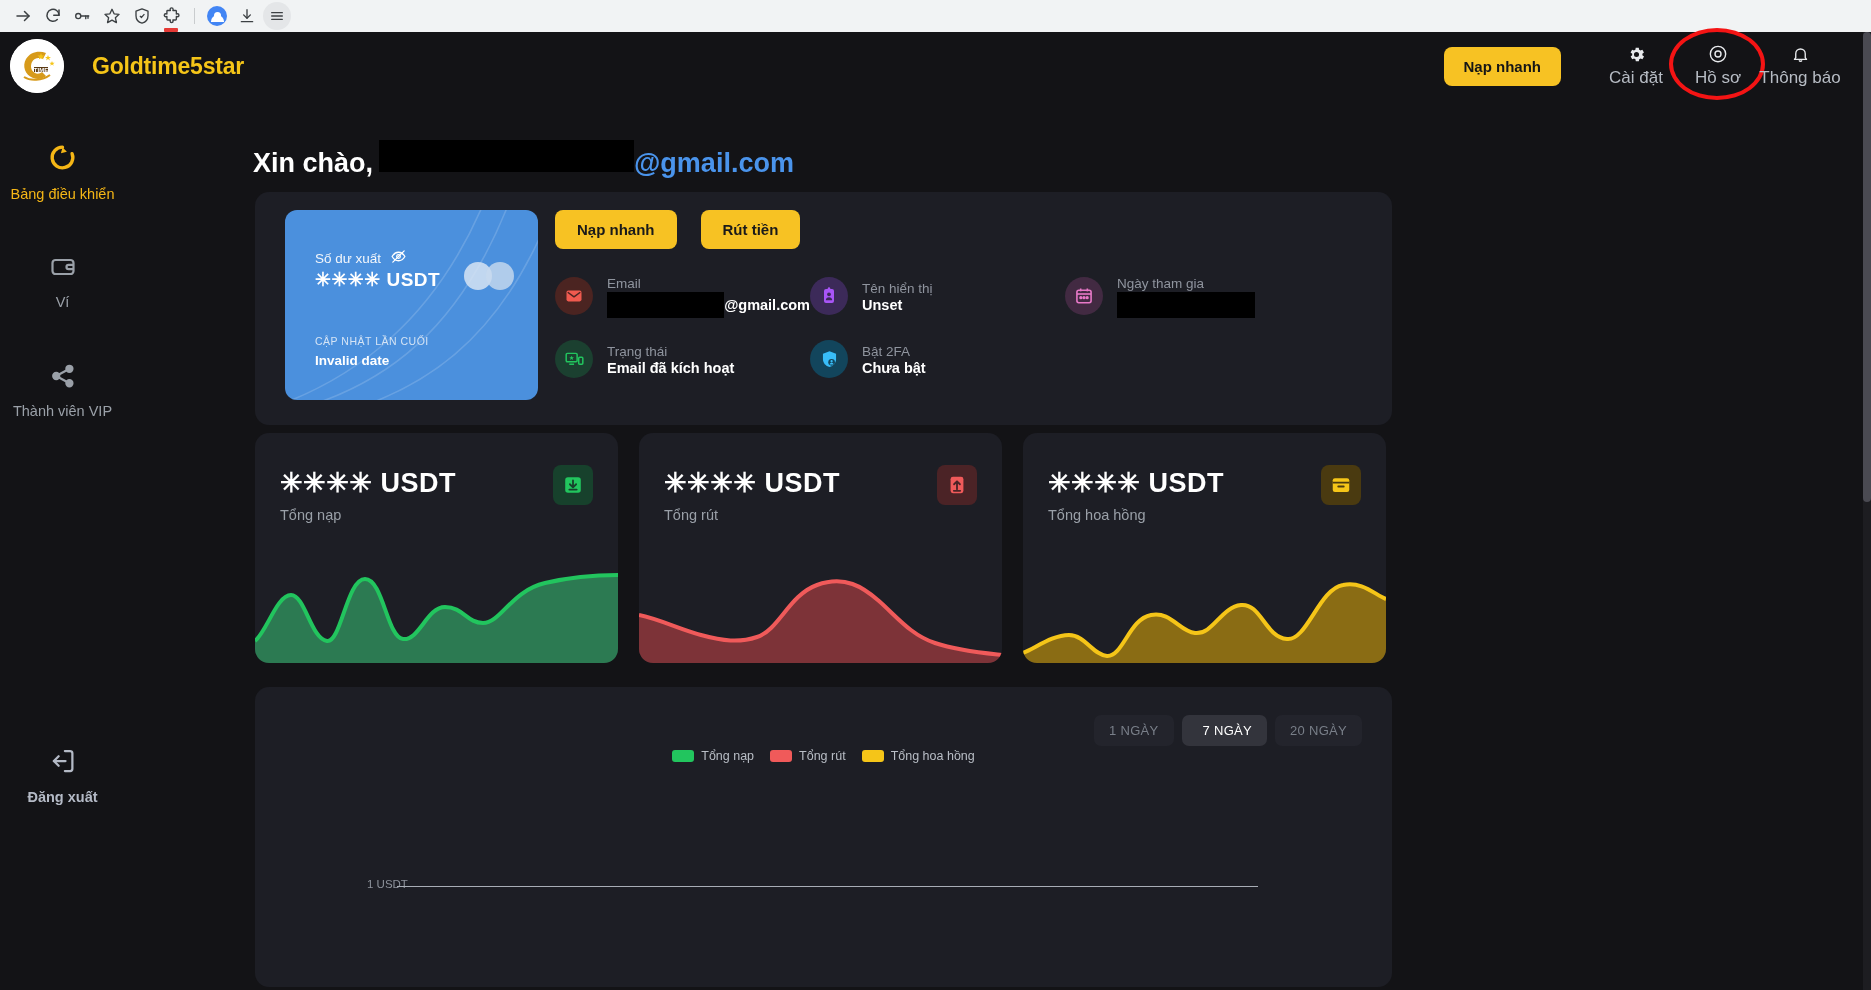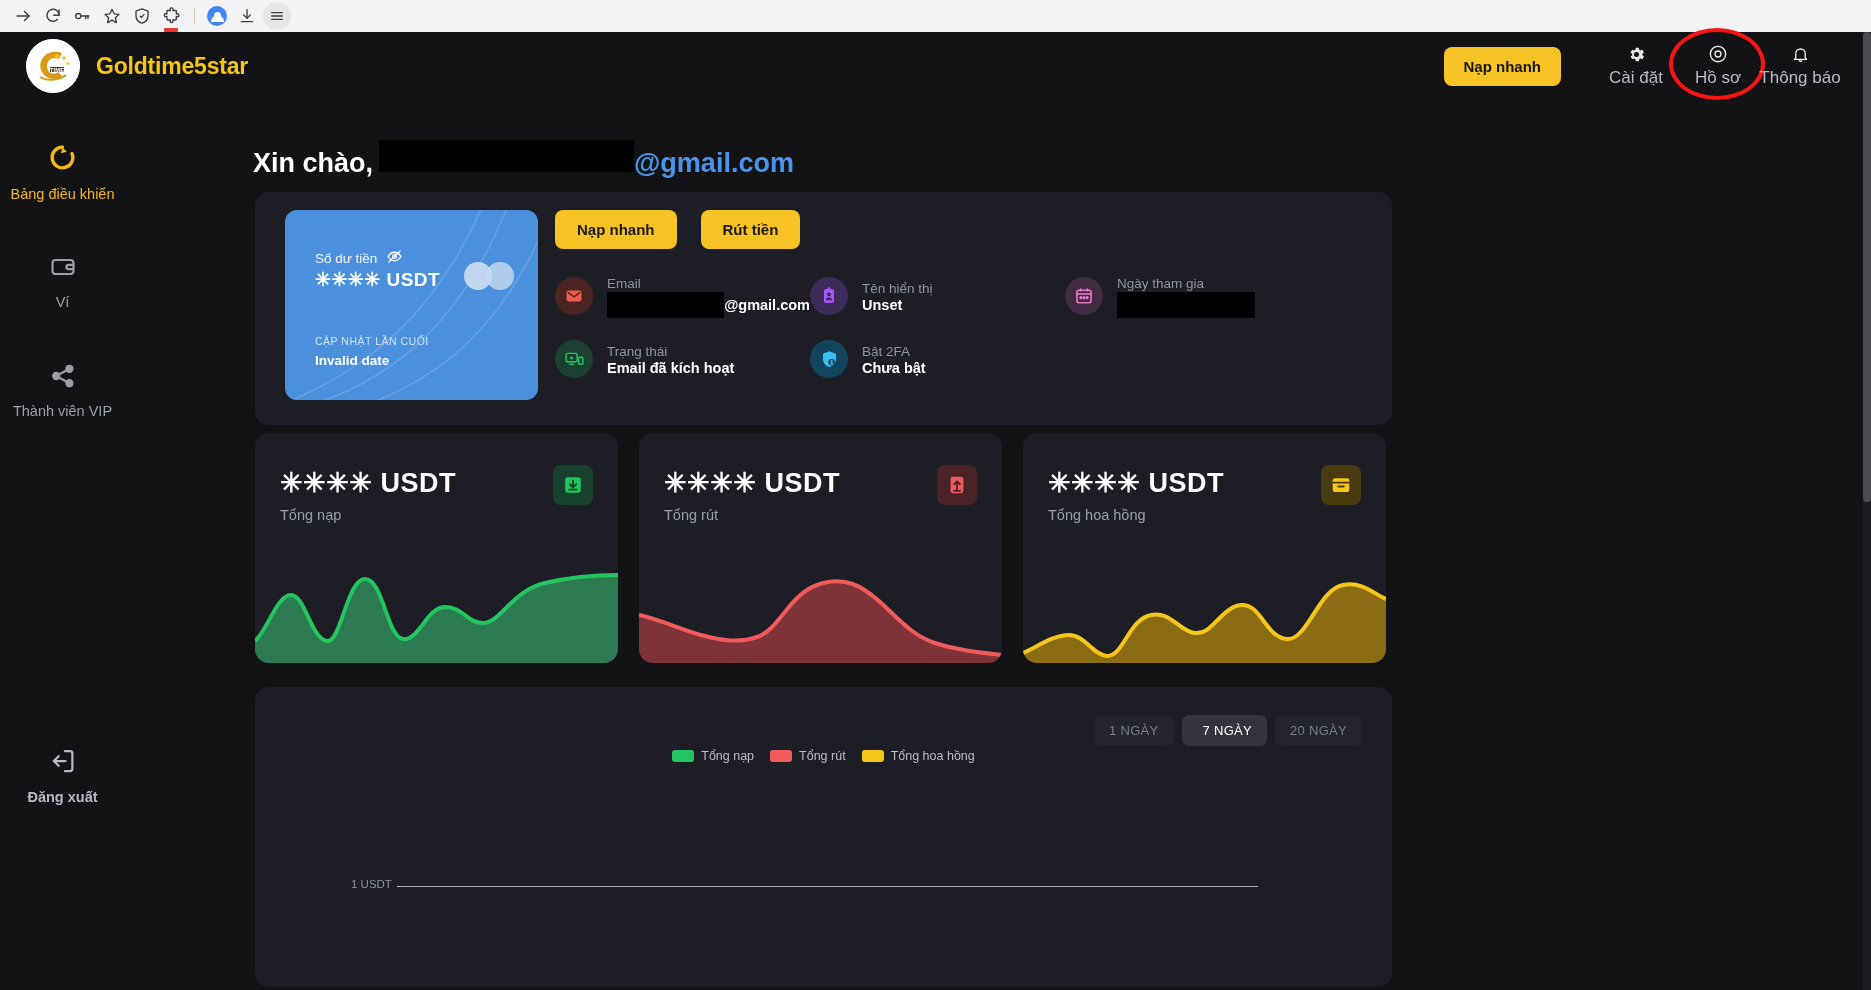--- a/index.html
+++ b/index.html
@@ -76,21 +76,21 @@
     background: #4a4a52; border-radius: 4px;
   }
 
   
   .header {
     position: absolute; top: 0; left: 0;
     width: 1863px; height: 68px;
     background: #131316;
     display: flex; align-items: center;
   }
-  .brand { display: flex; align-items: center; gap: 16px; padding-left: 26px; }
+  .brand { display: flex; align-items: center; gap: 28px; padding-left: 10px; }
   .brand-logo {
     width: 54px; height: 54px; border-radius: 50%;
     background: #fdfdfd;
     display: flex; align-items: center; justify-content: center;
     position: relative; overflow: hidden;
   }
   .brand-name {
     font-size: 23px; font-weight: bold; color: #f5c518;
     letter-spacing: -0.2px;
   }
@@ -253,21 +253,21 @@
   .period-tab.active { background: #33343c; color: #ffffff; padding-left: 21px; }
   .chart-legend {
     position: absolute; top: 62px; left: 0; width: 1137px;
     display: flex; align-items: center; justify-content: center; gap: 16px;
   }
   .legend-item { display: flex; align-items: center; gap: 7px; }
   .legend-swatch { width: 22px; height: 12px; border-radius: 3px; }
   .legend-label { font-size: 12.5px; color: #b9bec6; }
   .chart-area { position: absolute; top: 95px; left: 0; width: 1137px; height: 205px; }
   .axis-tick-label {
-    position: absolute; left: 96px; top: 96px;
+    position: absolute; left: 112px; top: 96px;
     font-size: 11.5px; color: #8d929b;
   }
   .axis-grid-line {
     position: absolute; left: 142px; top: 104px;
     width: 861px; height: 1px; background: #a8adb6;
   }
 </style>
 </head>
 <body>
 
@@ -448,21 +448,21 @@
 
       <div class="balance-card">
         <svg width="253" height="190" viewBox="0 0 253 190" style="position:absolute;inset:0;">
           <g fill="none" stroke="#ffffff" stroke-opacity="0.16" stroke-width="1.6">
             <path d="M-20 200C70 170 150 110 200 -10"></path>
             <path d="M10 200C100 175 175 120 225 -10"></path>
             <path d="M50 205C140 180 210 130 258 20"></path>
           </g>
         </svg>
         <div class="bc-label-row">
-          <span class="bc-label">Số dư tiền</span>
+          <span class="bc-label">Số dư xuất</span>
           <span>
             <svg width="17" height="17" viewBox="0 0 24 24" fill="none" stroke="#ffffff" stroke-width="1.8" stroke-linecap="round">
                 <path d="M3 12s3.5-6 9-6 9 6 9 6-3.5 6-9 6-9-6-9-6z"></path>
                 <circle cx="12" cy="12" r="2.6"></circle>
                 <line x1="4" y1="20" x2="20" y2="4"></line>
               </svg>
           </span>
         </div>
         <div class="bc-amount">✳✳✳✳ USDT</div>
         <div class="bc-chip">

